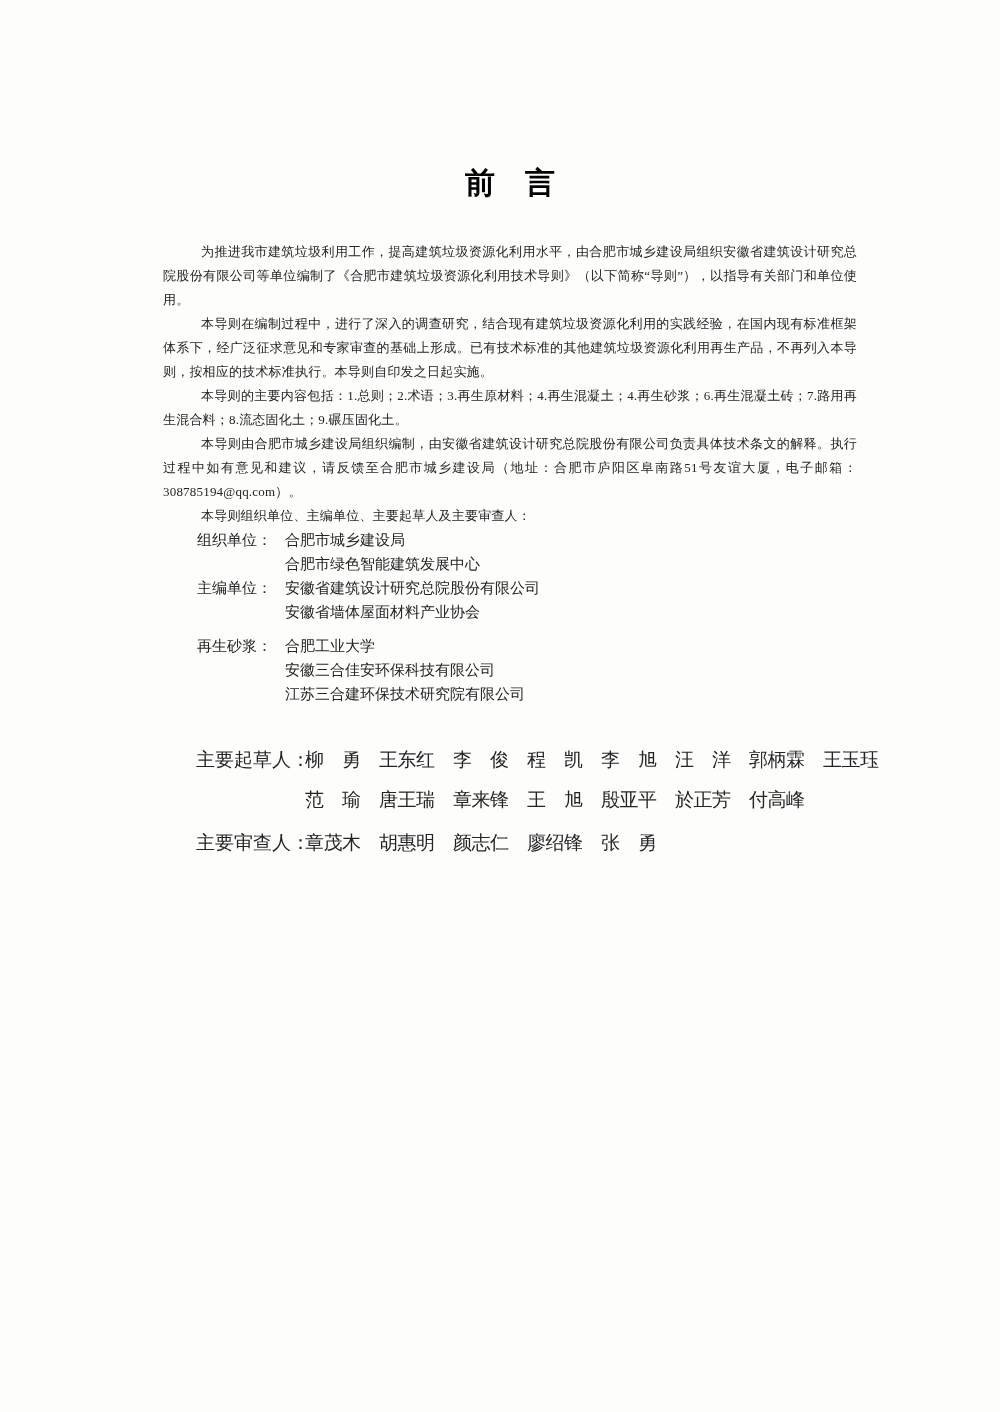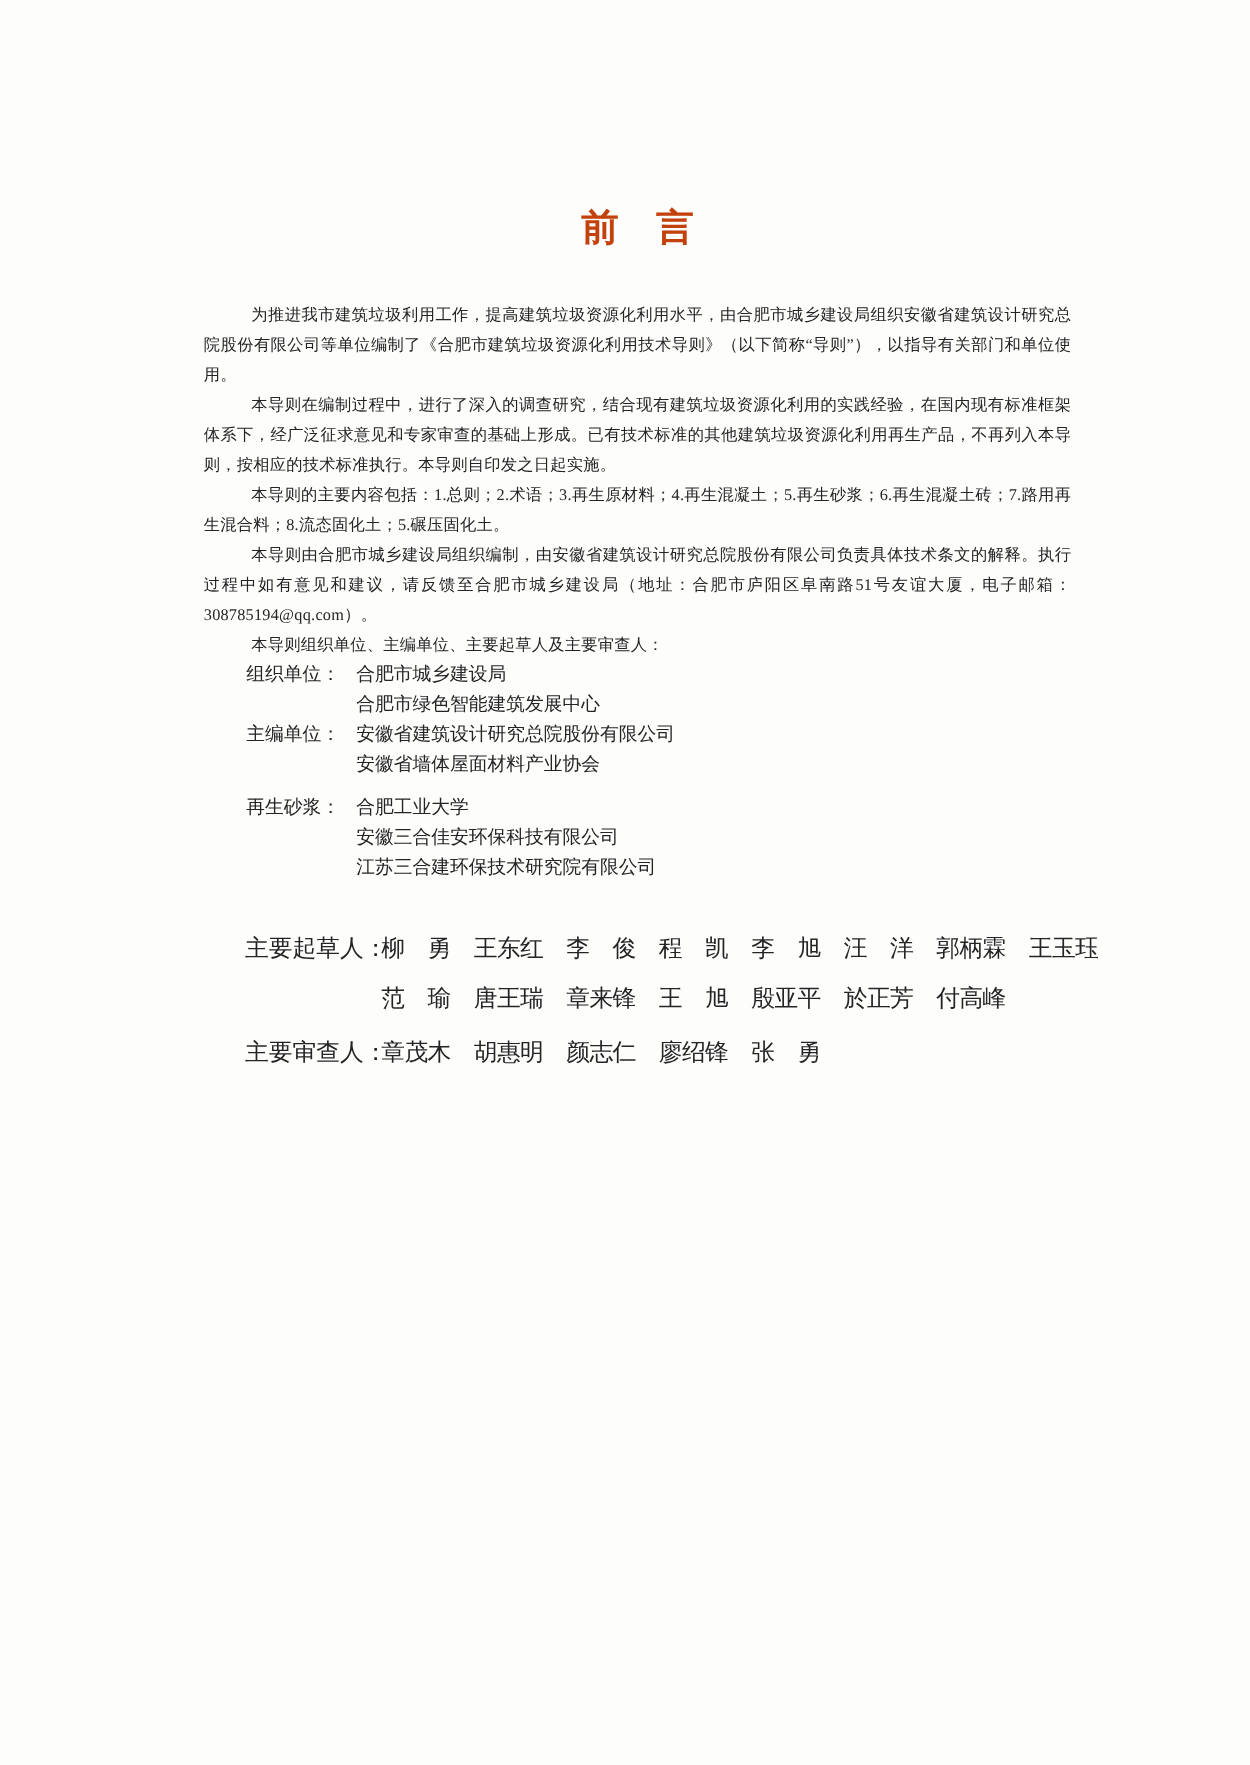--- a/index.html
+++ b/index.html
@@ -21,21 +21,21 @@
     top: 0;
     width: 694px;
   }
 
   .doc-title {
     margin: 168px 0 42px 0;
     font-size: 30px;
     line-height: 1;
     font-weight: 700;
     text-align: center;
-    color: #c2410c;
+    color: #000000;
     white-space: pre;
   }
 
   .para {
     margin: 0;
     font-size: 13px;
     line-height: 24px;
     text-align: justify;
     letter-spacing: 0.2px;
   }
@@ -76,21 +76,21 @@
 </head>
 <body>
 
 <div class="page">
   <div class="content">
 
     <h1 class="doc-title">前　言</h1>
 
     <p class="para indent">为推进我市建筑垃圾利用工作，提高建筑垃圾资源化利用水平，由合肥市城乡建设局组织安徽省建筑设计研究总院股份有限公司等单位编制了《合肥市建筑垃圾资源化利用技术导则》（以下简称“导则”），以指导有关部门和单位使用。</p>
     <p class="para indent">本导则在编制过程中，进行了深入的调查研究，结合现有建筑垃圾资源化利用的实践经验，在国内现有标准框架体系下，经广泛征求意见和专家审查的基础上形成。已有技术标准的其他建筑垃圾资源化利用再生产品，不再列入本导则，按相应的技术标准执行。本导则自印发之日起实施。</p>
-    <p class="para indent">本导则的主要内容包括：1.总则；2.术语；3.再生原材料；4.再生混凝土；5.再生砂浆；6.再生混凝土砖；7.路用再生混合料；8.流态固化土；5.碾压固化土。</p>
+    <p class="para indent">本导则的主要内容包括：1.总则；2.术语；3.再生原材料；4.再生混凝土；4.再生砂浆；6.再生混凝土砖；7.路用再生混合料；8.流态固化土；9.碾压固化土。</p>
     <p class="para indent">本导则由合肥市城乡建设局组织编制，由安徽省建筑设计研究总院股份有限公司负责具体技术条文的解释。执行过程中如有意见和建议，请反馈至合肥市城乡建设局（地址：合肥市庐阳区阜南路51号友谊大厦，电子邮箱：308785194@qq.com）。</p>
     <p class="para indent">本导则组织单位、主编单位、主要起草人及主要审查人：</p>
 
     <div class="unit-block">
       <div class="unit-row">
         <span class="unit-label">组织单位：</span>
         <span class="unit-value">合肥市城乡建设局</span>
       </div>
     </div>
 

